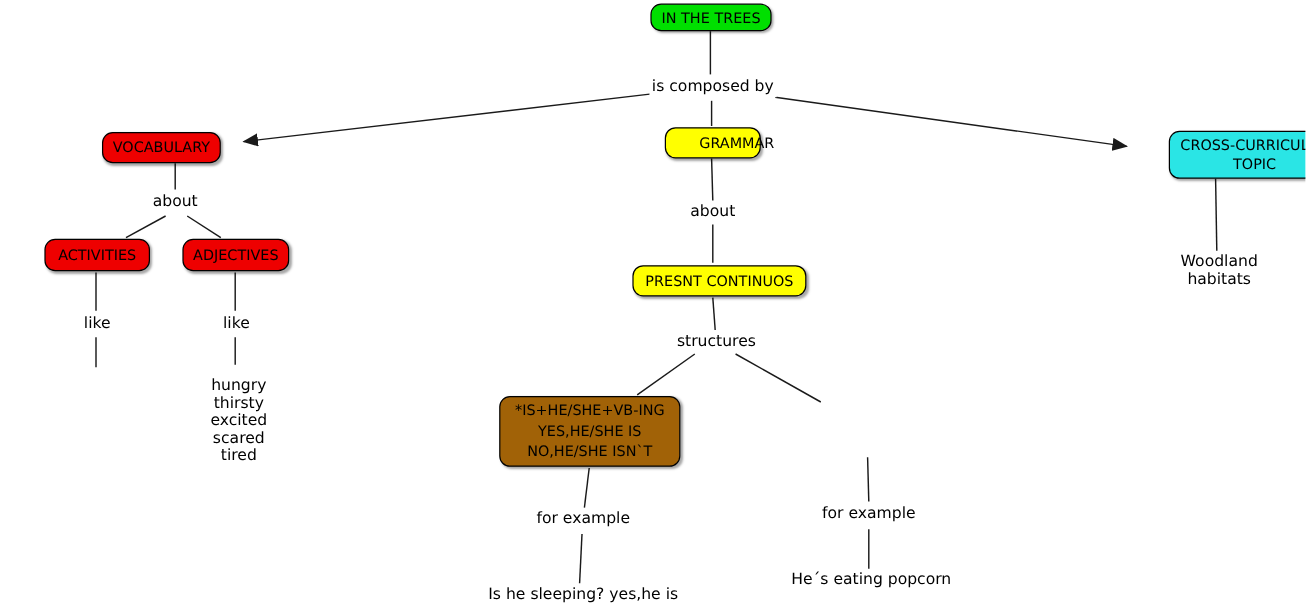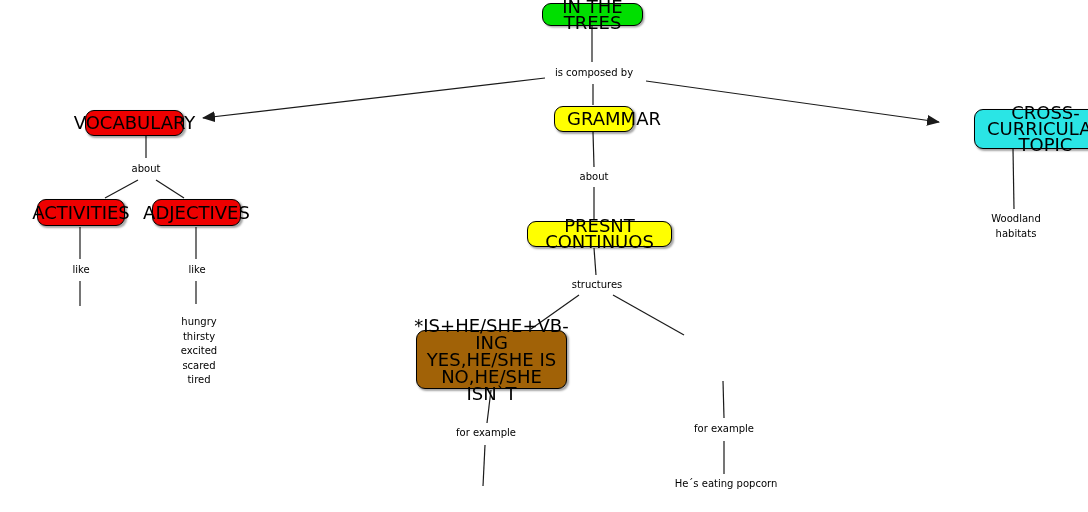--- a/index.html
+++ b/index.html
@@ -20,29 +20,29 @@
     pointer-events: none;
   }
   .node {
     position: absolute;
     display: flex;
     align-items: center;
     justify-content: center;
     text-align: center;
     border: 1px solid #000;
     border-radius: 9px;
-    font-size: 18px;
+    font-size: 12px;
     line-height: 16px;
     white-space: pre-line;
     box-shadow: 1.5px 1.5px 2px rgba(0,0,0,0.35);
     cursor: default;
   }
   .label, .leaf {
     position: absolute;
-    font-size: 10px;
+    font-size: 13px;
     line-height: 14.5px;
     text-align: center;
     white-space: pre-line;
     transform: translateX(-50%);
     background: #ffffff;
     padding: 0 2px;
     cursor: default;
   }
 </style>
 </head>
@@ -126,18 +126,19 @@
 
   <div class="label" style="left:724px; top:422px;">for example</div>
 
 
   <div class="leaf" style="left:199px; top:315px;">hungry
 thirsty
 excited
 scared
 tired</div>
 
+  <div class="leaf" style="left:486px; top:489px;">Is he sleeping? yes,he is</div>
 
   <div class="leaf" style="left:726px; top:477px;">He´s eating popcorn</div>
 
   <div class="leaf" style="left:1016px; top:212px;">Woodland habitats</div>
 
 </div>
 
 </body></html>

